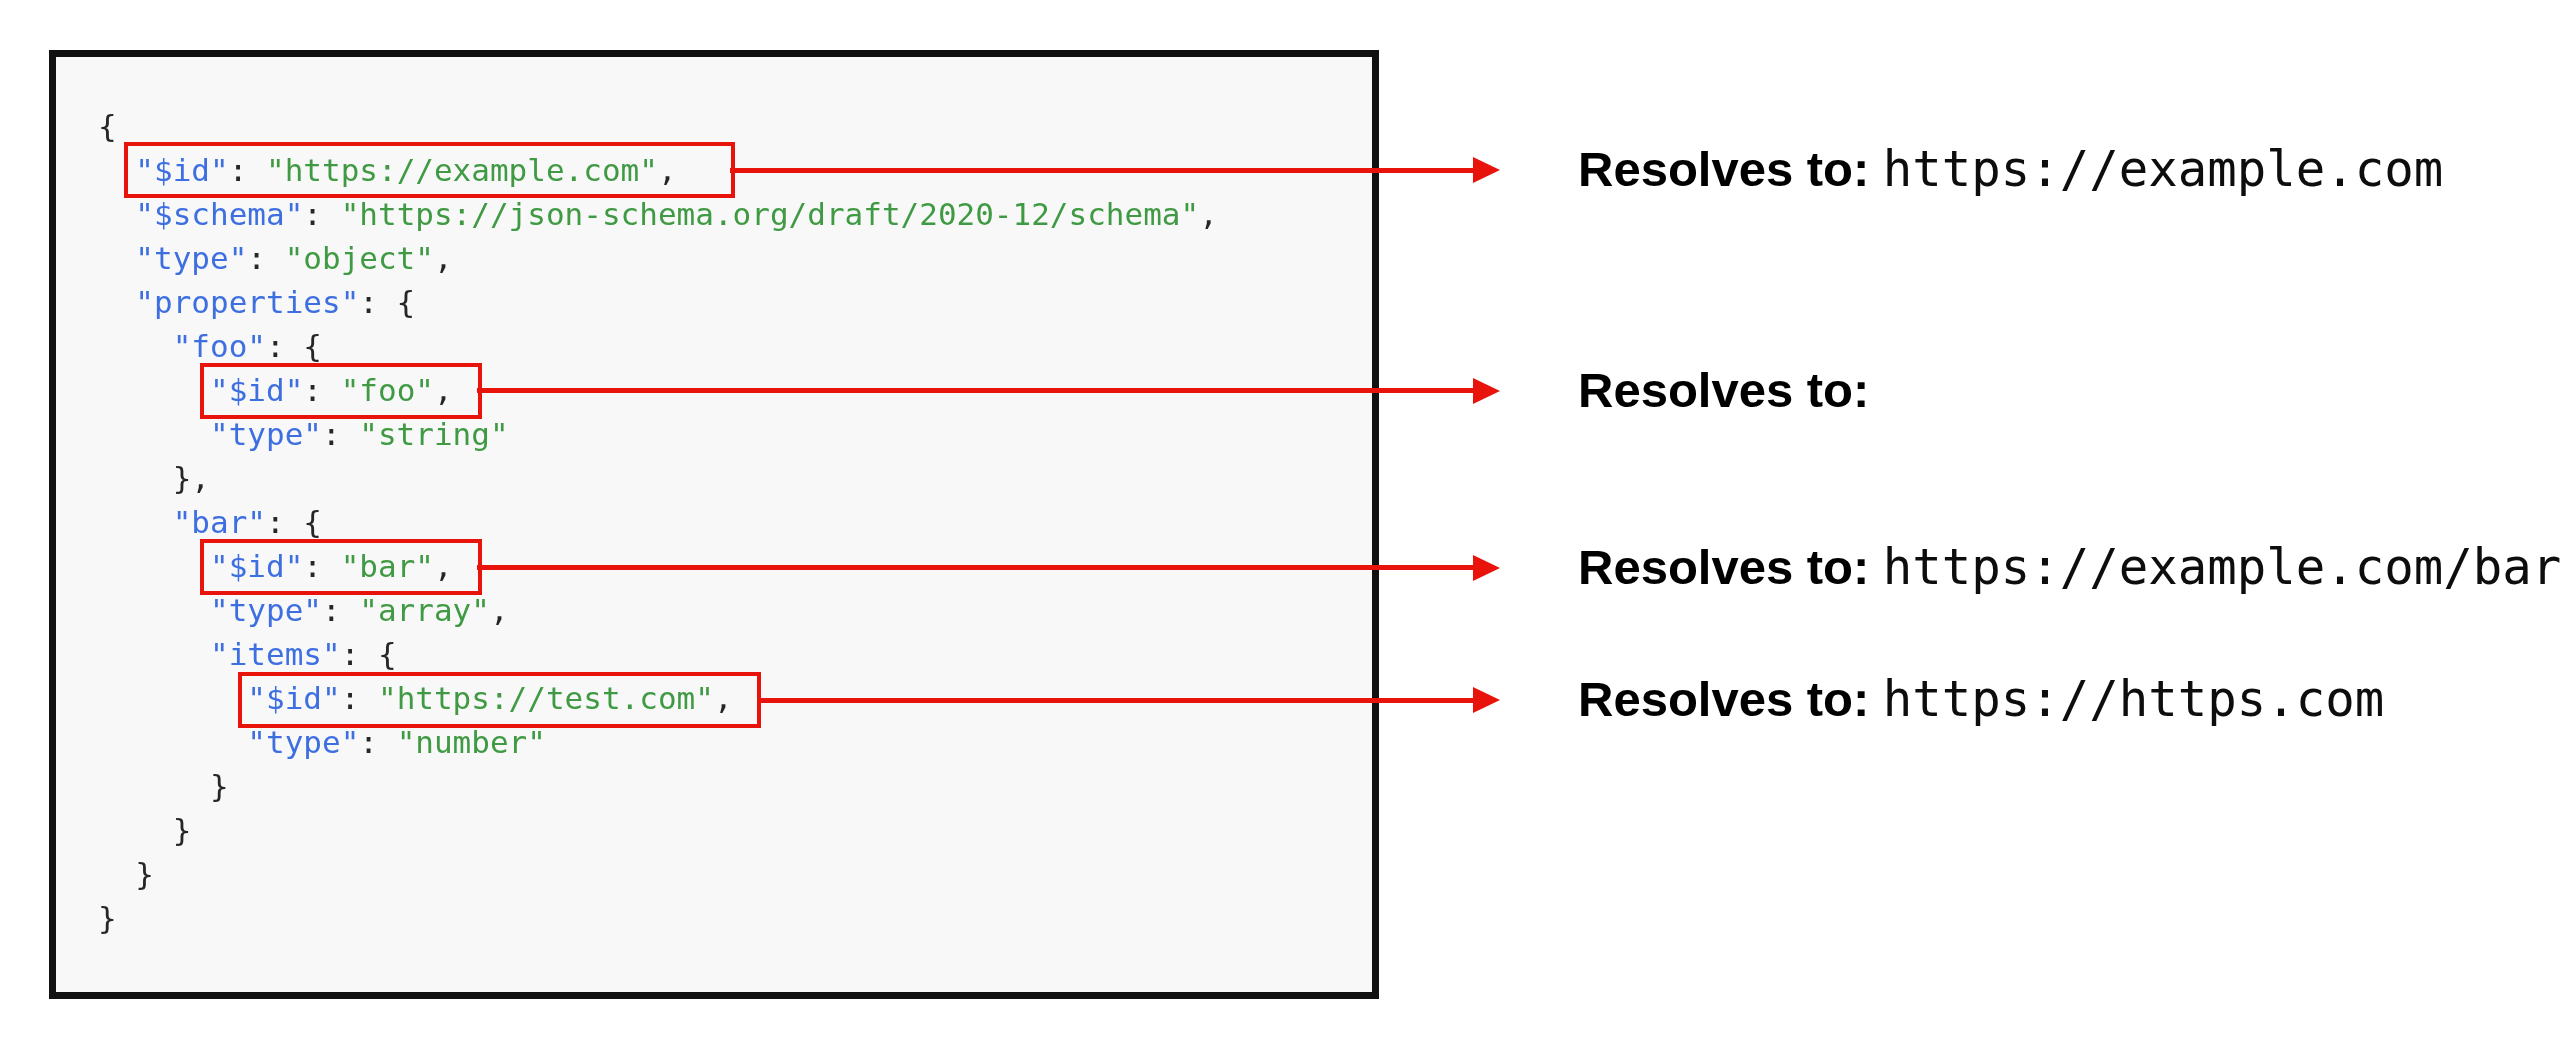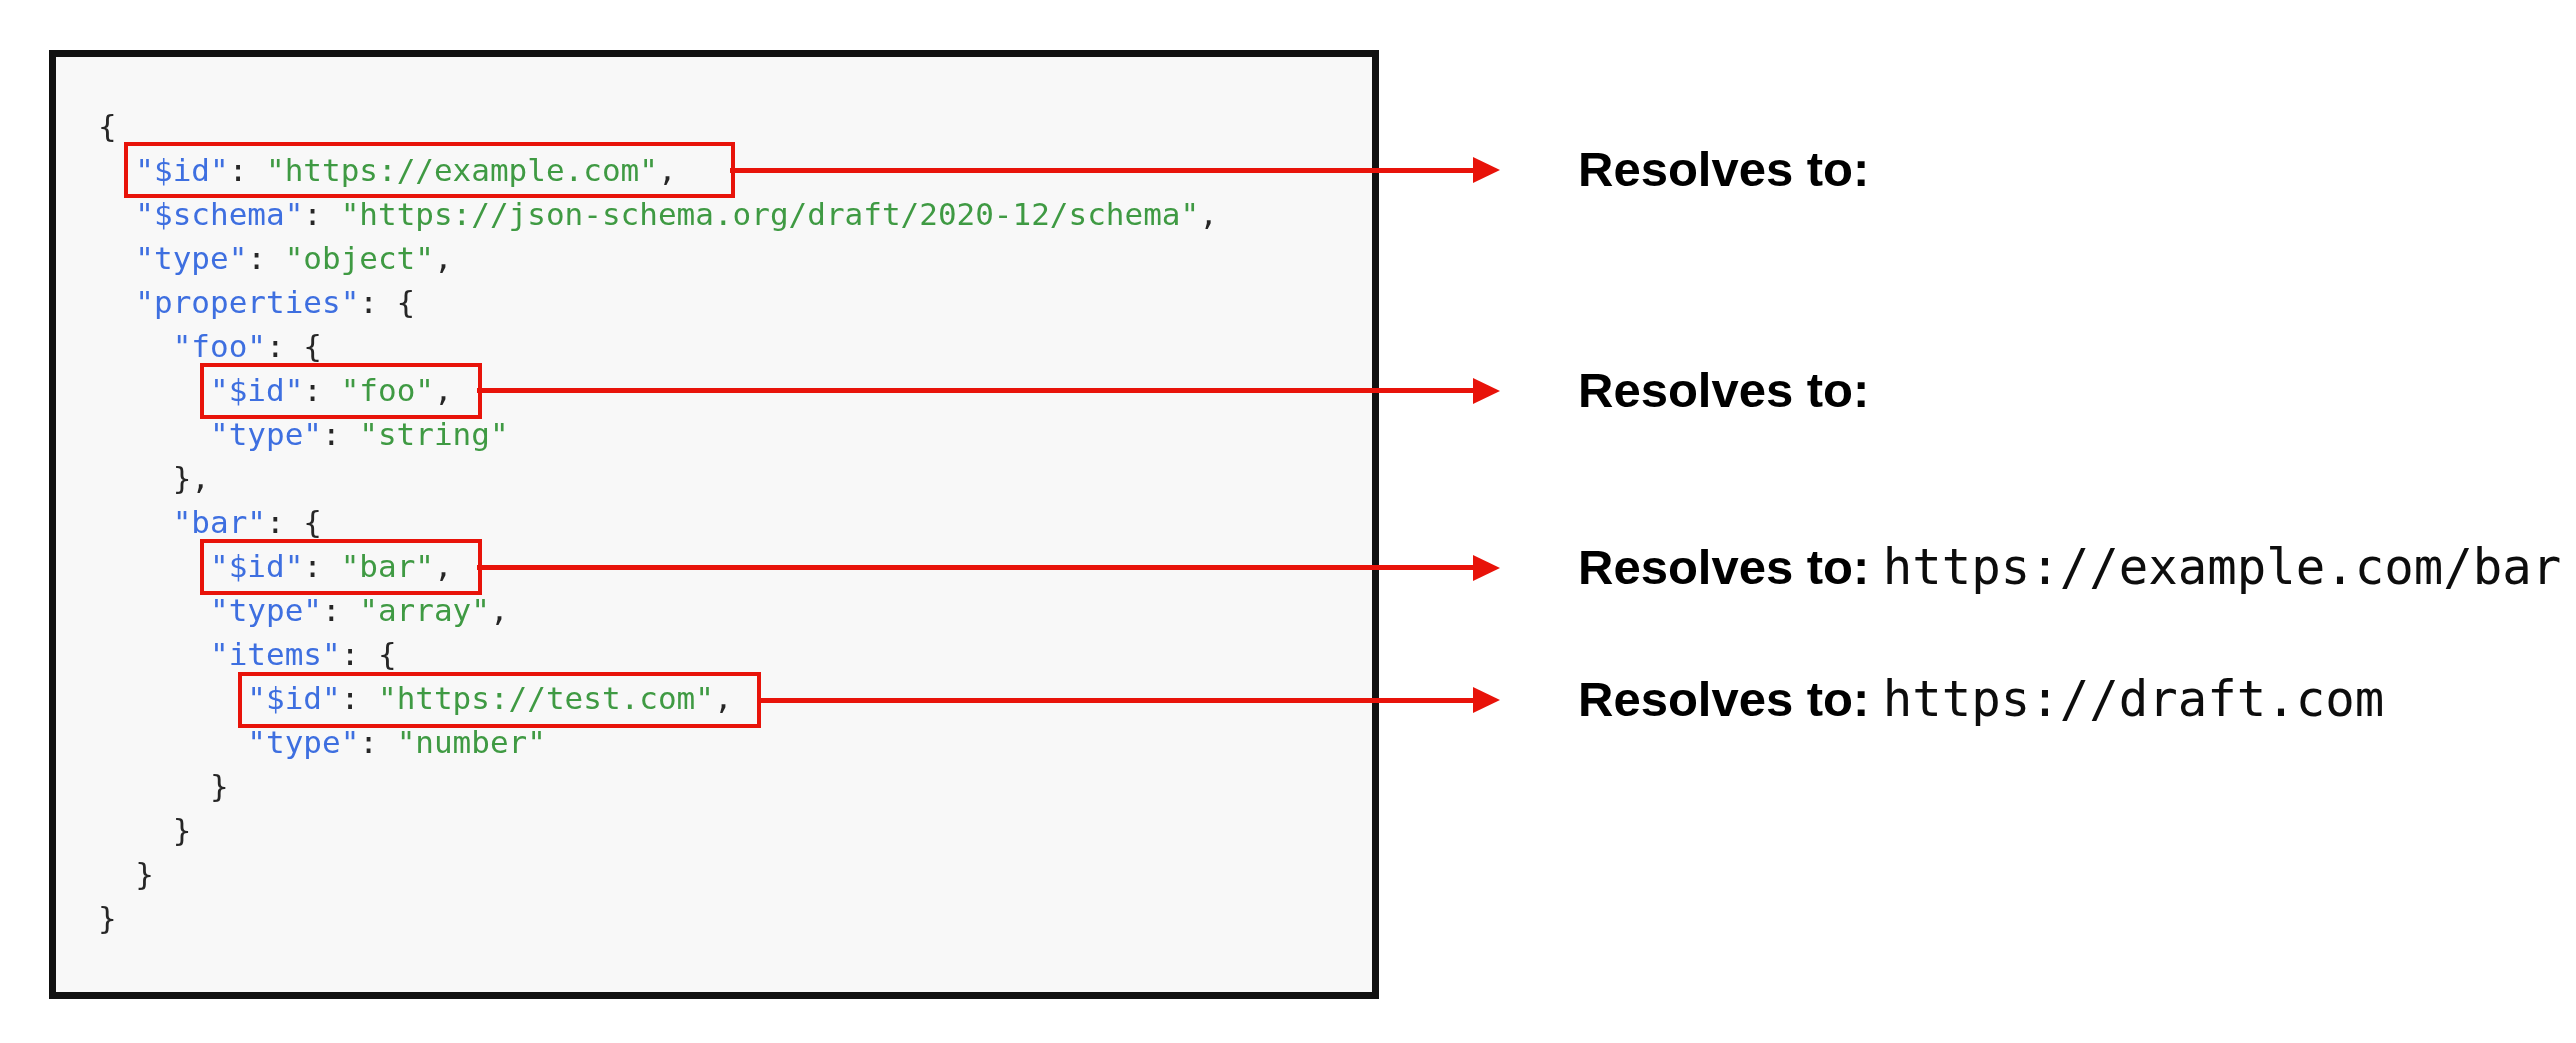--- a/index.html
+++ b/index.html
@@ -109,27 +109,28 @@
       <div class="hlbox" style="left: 200px; top: 539px; width: 282px; height: 56px;"></div>
       <div class="arrow-line" style="left: 477px; width: 998px; top: 565px;"></div>
       <div class="arrow-head" style="left: 1473px; top: 555px;"></div>
       <div class="hlbox" style="left: 238px; top: 672px; width: 523px; height: 56px;"></div>
       <div class="arrow-line" style="left: 757px; width: 719px; top: 698px;"></div>
       <div class="arrow-head" style="left: 1473px; top: 687px;"></div>
     </div>
   <div id="annotations">
       <div class="annotation" style="top: 141px;">
         <span class="resolves-label">Resolves to:</span>
+        <span class="resolved-url">https://example.com</span>
       </div>
       <div class="annotation" style="top: 362px;">
         <span class="resolves-label">Resolves to:</span>
       </div>
       <div class="annotation" style="top: 539px;">
         <span class="resolves-label">Resolves to:</span>
         <span class="resolved-url">https://example.com/bar</span>
       </div>
       <div class="annotation" style="top: 671px;">
         <span class="resolves-label">Resolves to:</span>
-        <span class="resolved-url">https://draft.com</span>
+        <span class="resolved-url">https://https.com</span>
       </div>
     </div>
 </div>
 
 
 </body></html>

